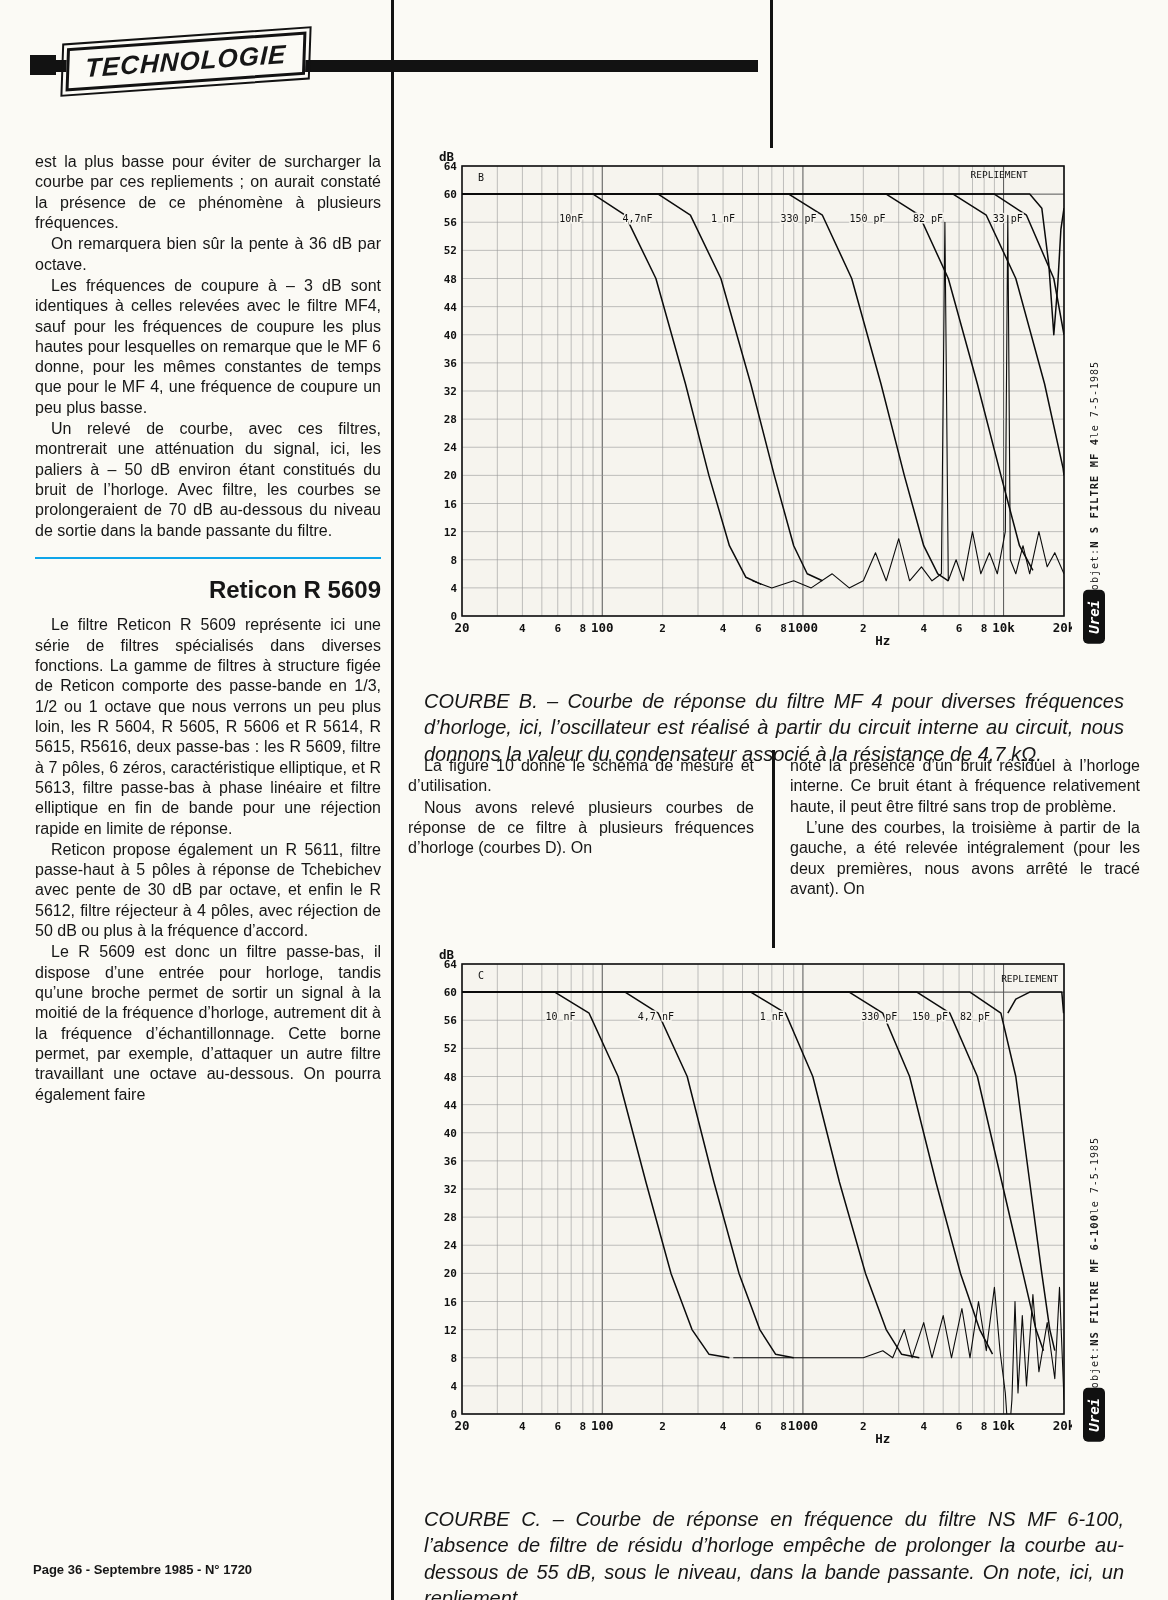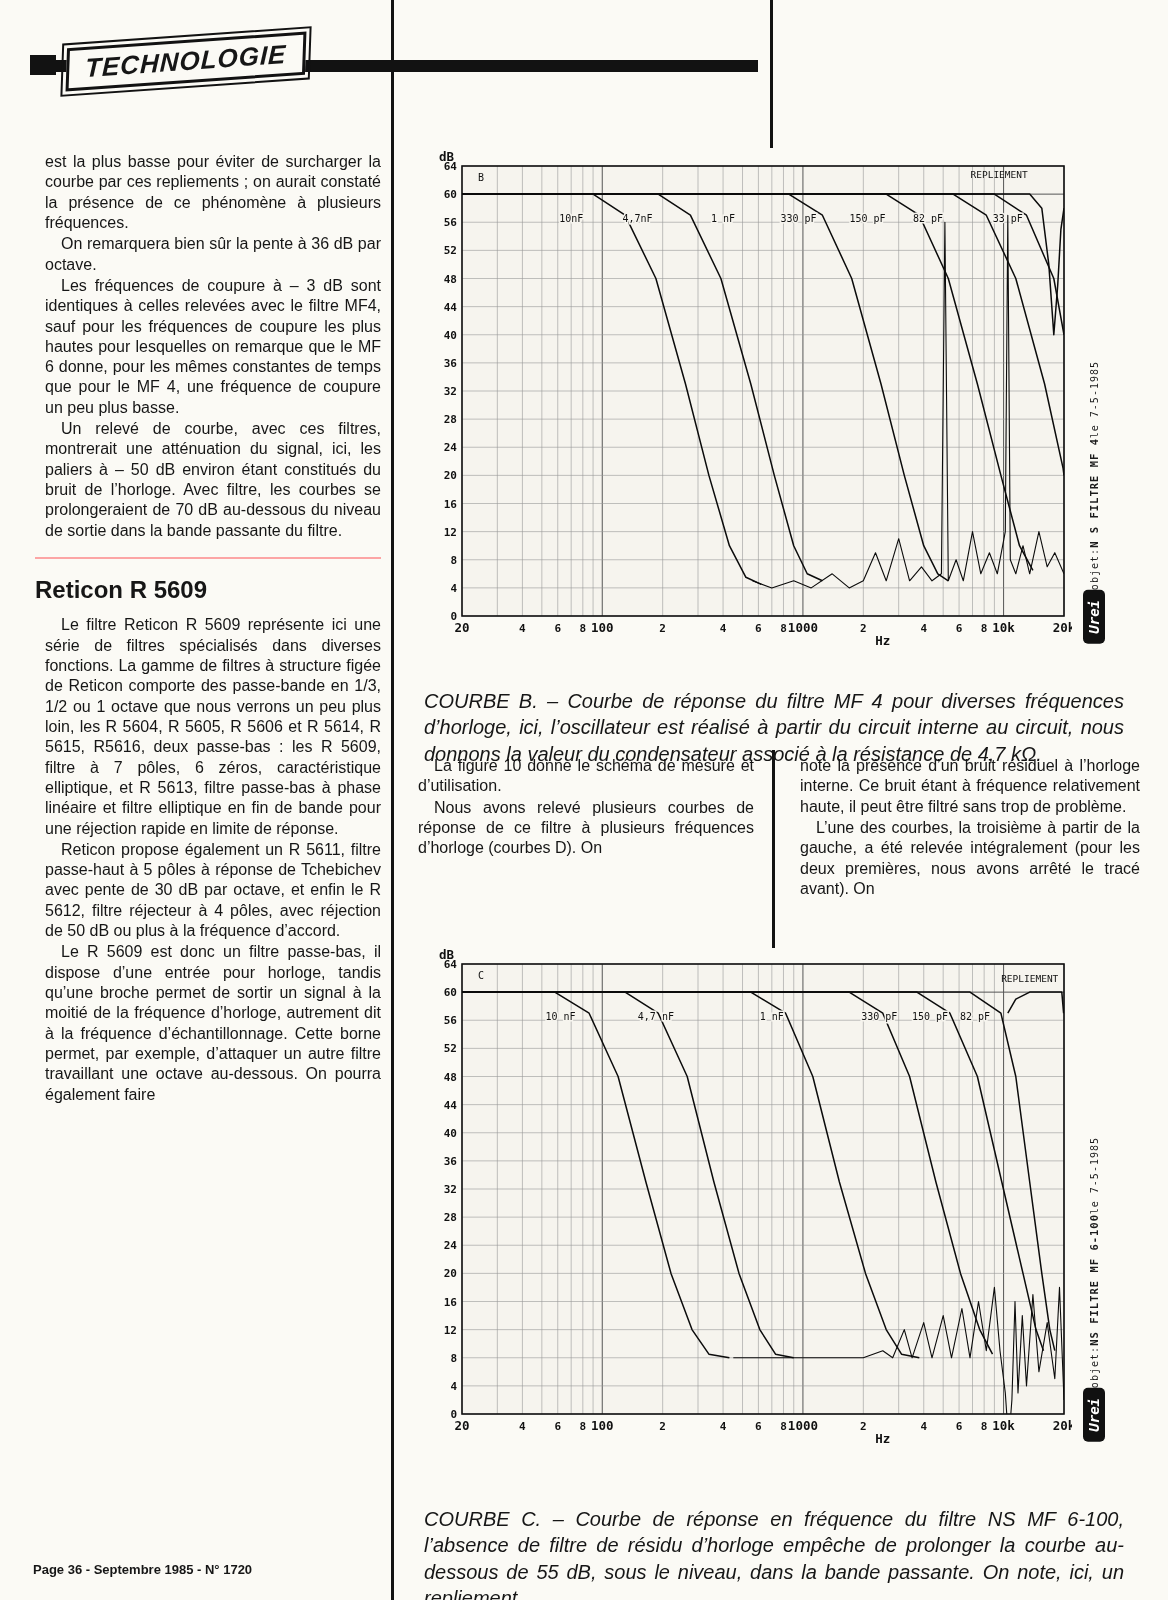--- a/index.html
+++ b/index.html
@@ -18,24 +18,24 @@
   .vrule{position:absolute;background:#121212;width:3px;}
   .vrule-left{left:391px;top:0;height:1600px;}
   .vrule-top{left:770px;top:0;height:148px;}
   .vrule-mid{left:772px;top:750px;height:198px;}
 
   
   .col{position:absolute;font-size:16px;line-height:1.27;text-align:justify;}
   .left-col{left:35px;top:152px;width:346px;}
   .mid-col{left:408px;top:756px;width:346px;}
   .right-col{left:790px;top:756px;width:350px;}
-  .col p{margin:0 0 1px 10px;text-indent:16px;text-align:justify;}
+  .col p{margin:0 0 1px 0;text-indent:16px;text-align:justify;}
   .col p.noindent{text-indent:0;}
-  .section-head{margin:16px 0 10px 0;padding-top:16px;border-top:2px solid #fca5a5;
-                text-align:left;font-size:24px;font-weight:bold;}
+  .section-head{margin:16px 0 10px 0;padding-top:16px;border-top:2px solid #0ea5e9;
+                text-align:right;font-size:24px;font-weight:bold;}
 
   
   .caption{position:absolute;font-style:italic;font-size:20px;line-height:1.32;text-align:justify;}
   .caption-b{left:424px;top:668px;width:700px;}
   .caption-c{left:424px;top:1486px;width:700px;}
   .footer{position:absolute;left:33px;top:1562px;font-size:13px;font-weight:bold;}
 
   
   .chart-box{position:absolute;display:flex;align-items:flex-end;}
   .chart-b{left:422px;top:150px;}

